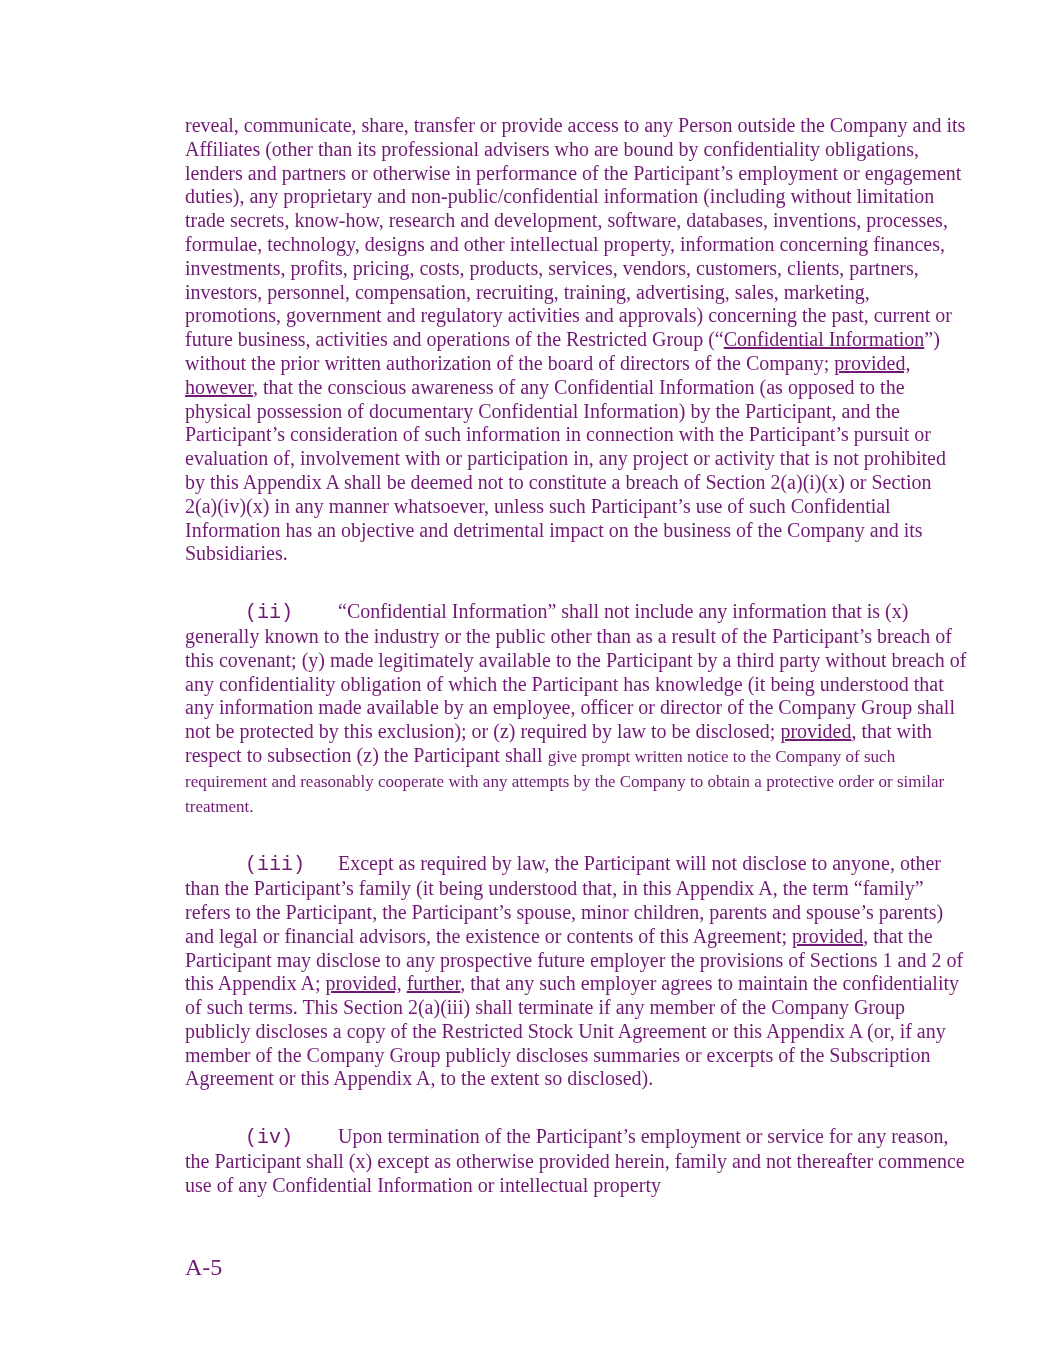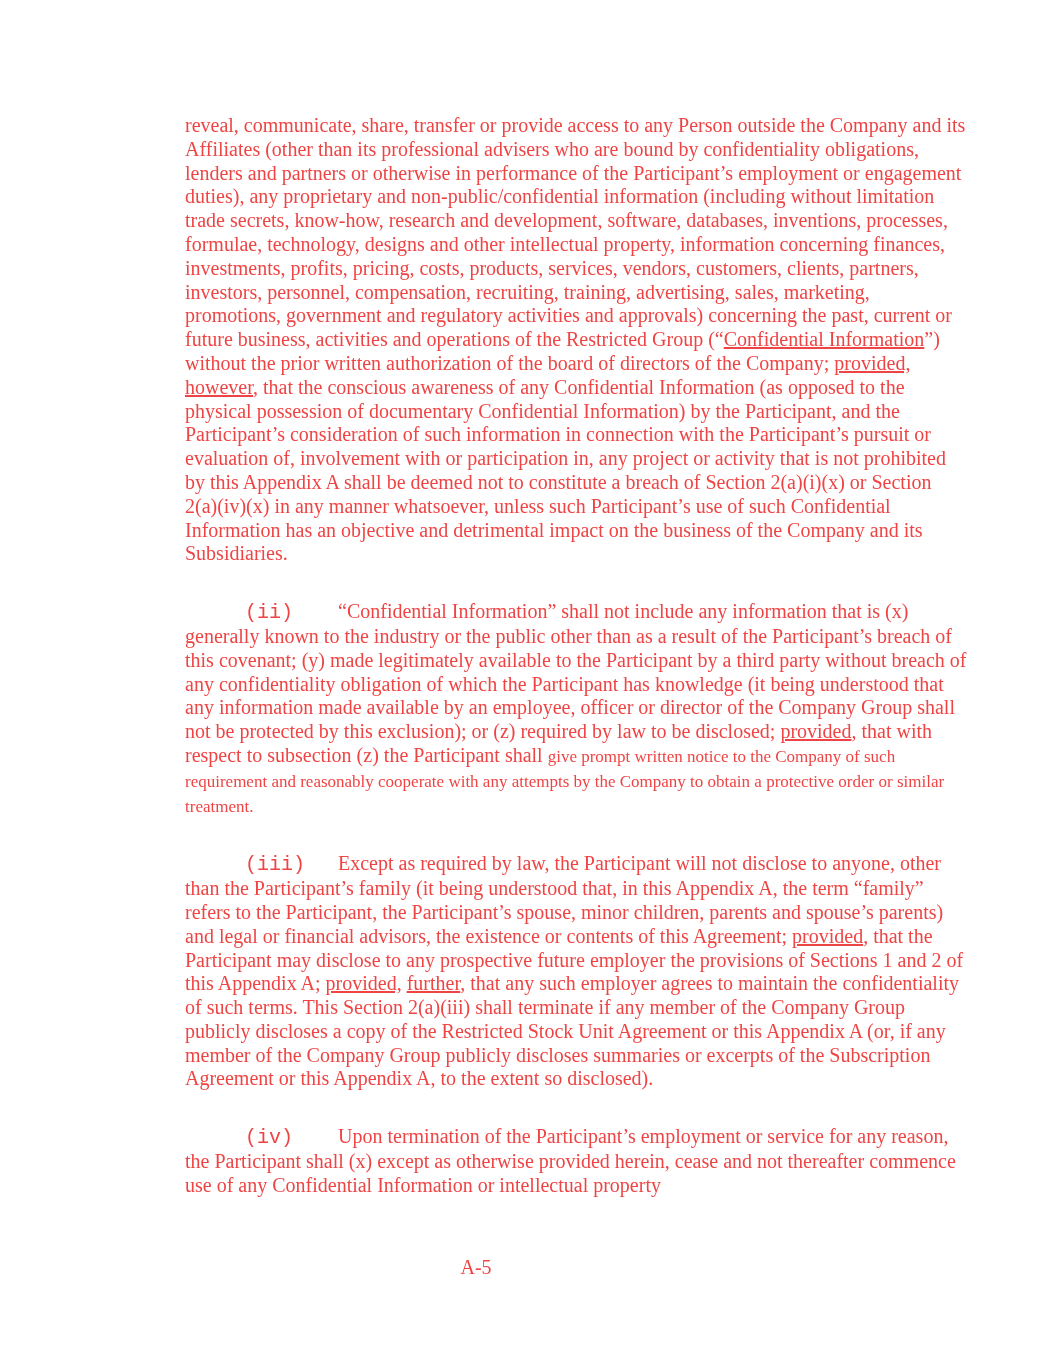--- a/index.html
+++ b/index.html
@@ -7,21 +7,21 @@
     padding: 0;
     background: #ffffff;
   }
   .page {
     position: relative;
     width: 1055px;
     height: 1365px;
     background: #ffffff;
     overflow: hidden;
     font-family: "Liberation Serif", serif;
-    color: #ef4444;
+    color: #701a75;
   }
   .text-body {
     position: absolute;
     left: 185px;
     top: 114px;
     width: 782px;
     font-size: 20px;
     line-height: 23.8px;
     text-align: left;
   }
@@ -43,29 +43,29 @@
     text-decoration: underline;
   }
   .small {
     font-size: 17px;
   }
   .page-number {
     position: absolute;
     top: 1256px;
     left: 185px;
     width: 582px;
-    text-align: center;
-    font-size: 20px;
+    text-align: left;
+    font-size: 24px;
     line-height: 23.8px;
   }
 </style>
 </head>
 <body>
 
 <div class="page">
   <div class="text-body">
       <p class="para"><span>reveal, communicate, share, transfer or provide access to any Person outside the Company and its Affiliates (other than its professional advisers who are bound by confidentiality obligations, lenders and partners or otherwise in performance of the Participant’s employment or engagement duties), any proprietary and non-public/confidential information (including without limitation trade secrets, know-how, research and development, software, databases, inventions, processes, formulae, technology, designs and other intellectual property, information concerning finances, investments, profits, pricing, costs, products, services, vendors, customers, clients, partners, investors, personnel, compensation, recruiting, training, advertising, sales, marketing, promotions, government and regulatory activities and approvals) concerning the past, current or future business, activities and operations of the Restricted Group (“</span><span class="u">Confidential Information</span><span>”) without the prior written authorization of the board of directors of the Company; </span><span class="u">provided,</span><span> </span><span class="u">however</span><span>, that the conscious awareness of any Confidential Information (as opposed to the physical possession of documentary Confidential Information) by the Participant, and the Participant’s consideration of such information in connection with the Participant’s pursuit or evaluation of, involvement with or participation in, any project or activity that is not prohibited by this Appendix A shall be deemed not to constitute a breach of Section 2(a)(i)(x) or Section 2(a)(iv)(x) in any manner whatsoever, unless such Participant’s use of such Confidential Information has an objective and detrimental impact on the business of the Company and its Subsidiaries.</span></p>
       <p class="para numbered"><span class="pnum">(ii)</span><span>“Confidential Information” shall not include any information that is (x) generally known to the industry or the public other than as a result of the Participant’s breach of this covenant; (y) made legitimately available to the Participant by a third party without breach of any confidentiality obligation of which the Participant has knowledge (it being understood that any information made available by an employee, officer or director of the Company Group shall not be protected by this exclusion); or (z) required by law to be disclosed; </span><span class="u">provided</span><span>, that with respect to subsection (z) the Participant shall </span><span class="small">give prompt written notice to the Company of such requirement and reasonably cooperate with any attempts by the Company to obtain a protective order or similar treatment.</span></p>
       <p class="para numbered"><span class="pnum">(iii)</span><span>Except as required by law, the Participant will not disclose to anyone, other than the Participant’s family (it being understood that, in this Appendix A, the term “family” refers to the Participant, the Participant’s spouse, minor children, parents and spouse’s parents) and legal or financial advisors, the existence or contents of this Agreement; </span><span class="u">provided</span><span>, that the Participant may disclose to any prospective future employer the provisions of Sections 1 and 2 of this Appendix A; </span><span class="u">provided,</span><span> </span><span class="u">further</span><span>, that any such employer agrees to maintain the confidentiality of such terms. This Section 2(a)(iii) shall terminate if any member of the Company Group publicly discloses a copy of the Restricted Stock Unit Agreement or this Appendix A (or, if any member of the Company Group publicly discloses summaries or excerpts of the Subscription Agreement or this Appendix A, to the extent so disclosed).</span></p>
-      <p class="para numbered"><span class="pnum">(iv)</span><span>Upon termination of the Participant’s employment or service for any reason, the Participant shall (x) except as otherwise provided herein, cease and not thereafter commence use of any Confidential Information or intellectual property</span></p>
+      <p class="para numbered"><span class="pnum">(iv)</span><span>Upon termination of the Participant’s employment or service for any reason, the Participant shall (x) except as otherwise provided herein, family and not thereafter commence use of any Confidential Information or intellectual property</span></p>
     </div>
   <div class="page-number">A-5</div>
 </div>
 
 </body></html>

